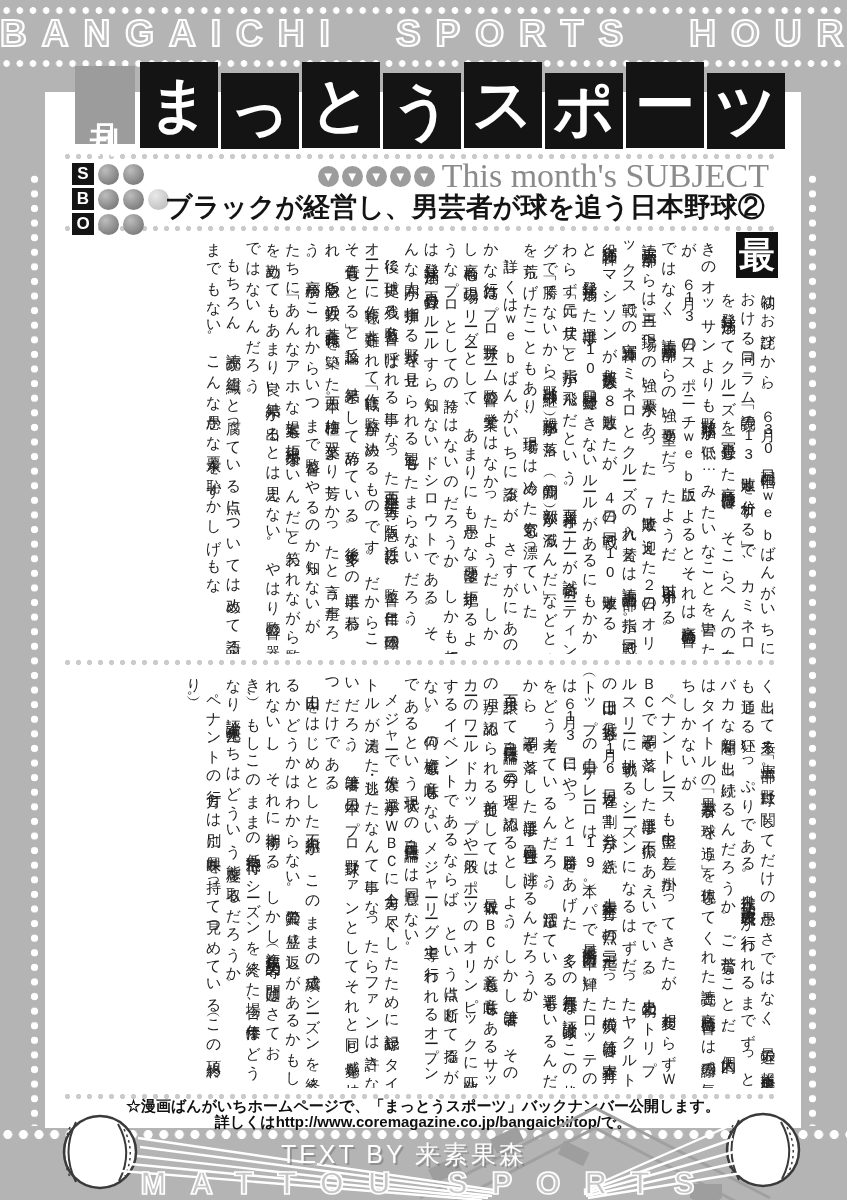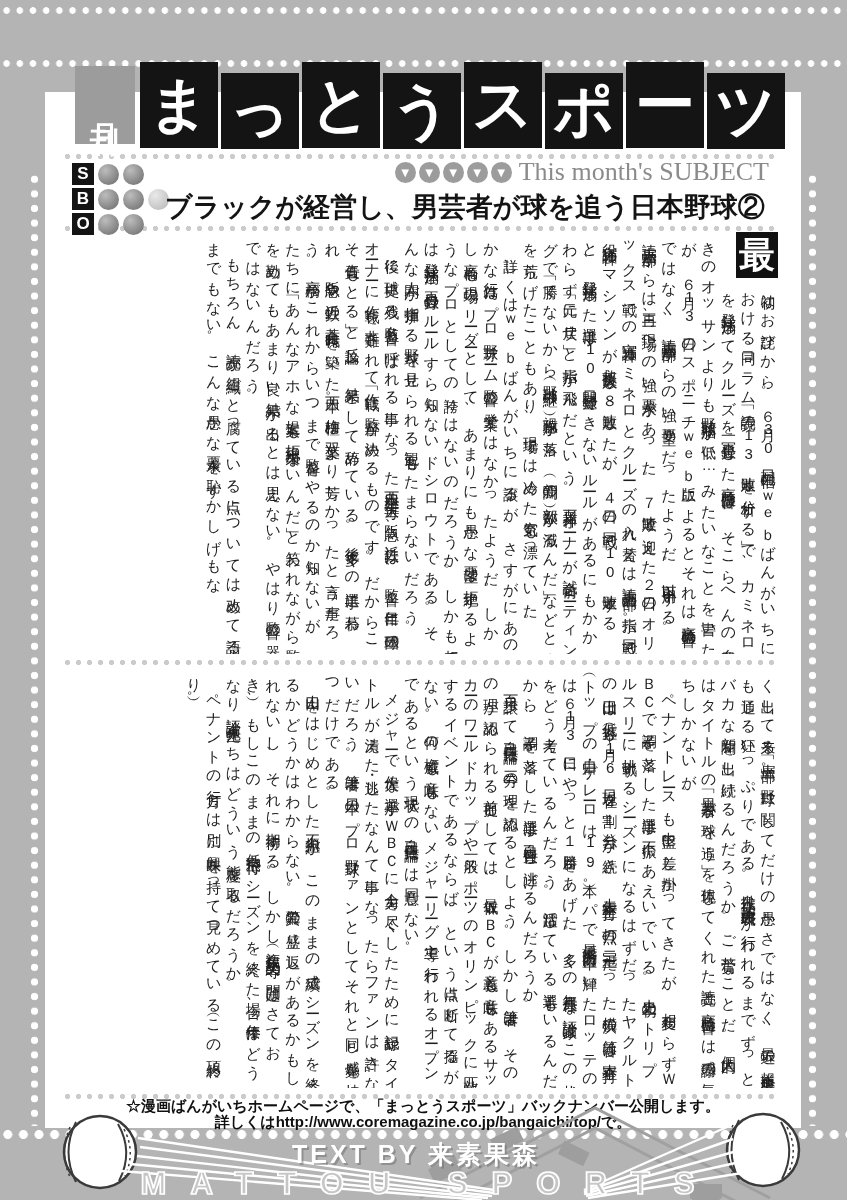--- a/index.html
+++ b/index.html
@@ -37,54 +37,55 @@
   .sbo-letter{width:22px;height:22px;background:#141414;color:#fff;font-weight:bold;font-size:17px;
     display:flex;align-items:center;justify-content:center;}
   .ball{width:21px;height:21px;border-radius:50%;margin-left:4px;
     background:radial-gradient(circle at 35% 30%,#bdbdbd,#7d7d7d 75%);}
   .ball.light{background:radial-gradient(circle at 35% 30%,#e9e9e9,#c2c2c2 75%);}
 
   
   .subject{position:absolute;top:157px;right:78px;display:flex;align-items:center;z-index:3;}
   .tri{width:21px;height:21px;border-radius:50%;background:#9c9c9c;color:#fff;font-size:13px;
     display:flex;align-items:center;justify-content:center;margin-left:3px;}
-  .subject-label{font-family:"Liberation Serif",serif;font-size:26px;color:#8b8b8b;
+  .subject-label{font-family:"Liberation Serif",serif;font-size:34px;color:#8b8b8b;
     margin-left:7px;white-space:nowrap;}
 
   .subtitle{position:absolute;top:189px;left:157px;width:644px;font-size:27px;font-weight:bold;
     color:#141414;white-space:nowrap;letter-spacing:0px;z-index:3;margin-left:8px;}
 
   
   .vtext{position:absolute;left:62px;width:716px;height:422px;overflow:hidden;
     writing-mode:vertical-rl;text-orientation:upright;
     font-size:15px;line-height:19.8px;letter-spacing:2.2px;color:#1e1e1e;}
   .vtext p{margin:0;padding:0;}
   .vtext p.indent{text-indent:1em;}
   .dropcap{float:left;width:42px;height:46px;background:#111;color:#fff;
     writing-mode:horizontal-tb;font-size:36px;line-height:46px;text-align:center;
     font-weight:bold;margin-left:5px;margin-bottom:4px;letter-spacing:0;}
 
   .notice{position:absolute;left:45px;width:756px;text-align:center;font-weight:bold;
     color:#101010;font-size:15px;line-height:17px;white-space:nowrap;}
 
   
   .decor{position:absolute;left:0;top:1100px;width:847px;height:100px;z-index:6;pointer-events:none;}
-  .credit{position:absolute;top:1138px;left:12px;width:808px;text-align:center;color:#fff;
-    font-weight:bold;font-size:25px;letter-spacing:3px;z-index:7;
+  .credit{position:absolute;top:1138px;left:0;width:808px;text-align:center;color:#fff;
+    font-weight:normal;font-size:25px;letter-spacing:3px;z-index:7;
     text-shadow:2px 2px 0 rgba(100,100,100,0.45);white-space:nowrap;}
   .wordmark{position:absolute;top:1166px;left:0;width:847px;text-align:center;
     font-weight:bold;font-size:31px;letter-spacing:24px;padding-left:12px;box-sizing:border-box;
     color:#c6c6c6;-webkit-text-stroke:1.7px #ffffff;z-index:7;white-space:nowrap;}
 </style>
 </head>
 <body>
 
 <div id="page">
 
   <div class="dots-row" style="top:4px"></div>
+  <div class="banner">BANGAICHI SPORTS HOUR</div>
   <div class="dots-row" style="top:57px"></div>
 
   <div class="side-dots" style="left:28px"></div>
   <div class="side-dots" style="left:806px"></div>
 
   <div class="panel"></div>
 
   <div class="monthly">月刊</div>
   <div class="logo-box hi" style="left:140px">ま</div>
   <div class="logo-box lo" style="left:221px">っ</div>

